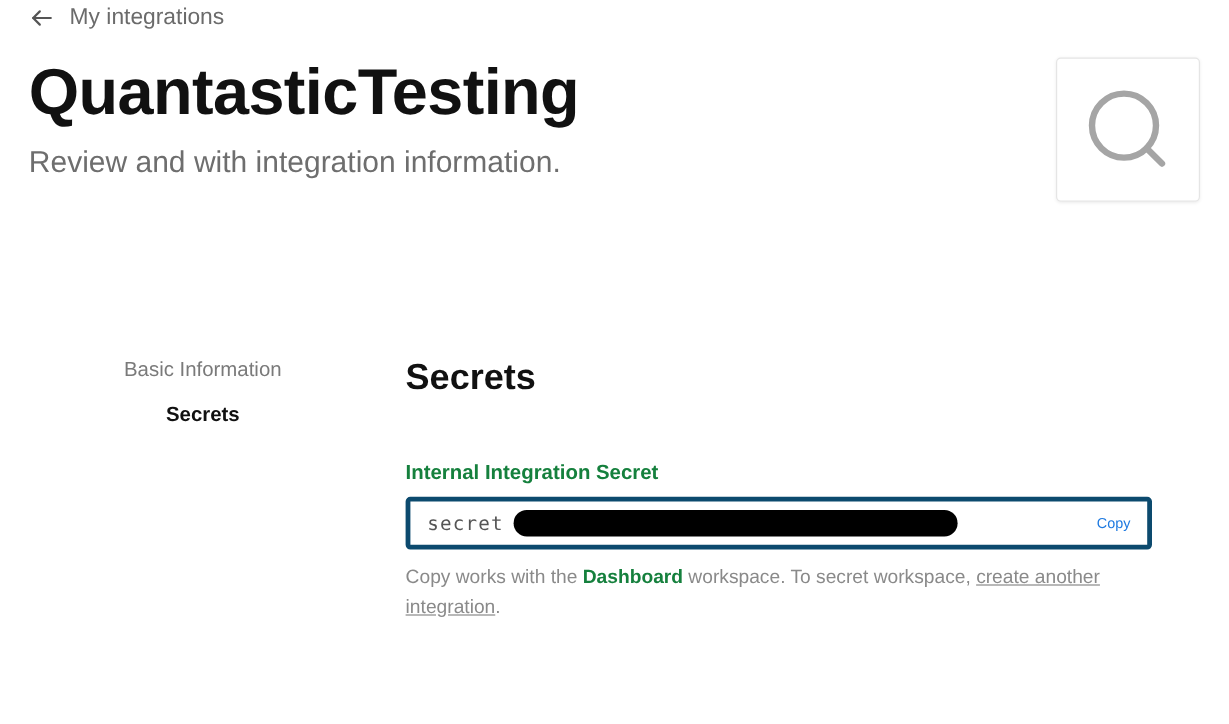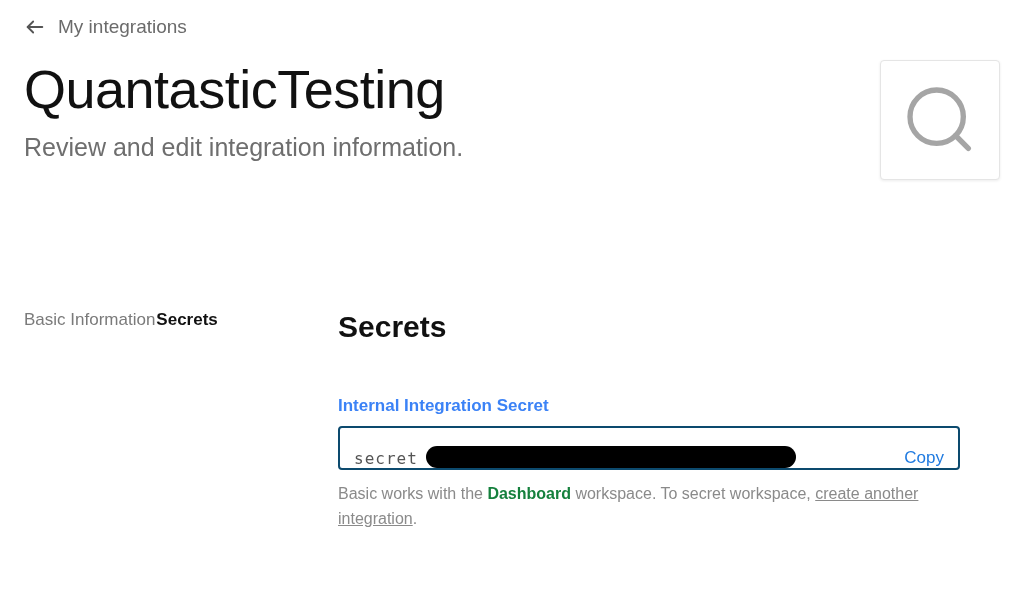--- a/index.html
+++ b/index.html
@@ -4,21 +4,21 @@
   <style>
     * { box-sizing: border-box; margin: 0; padding: 0; }
     body {
       font-family: -apple-system, BlinkMacSystemFont, "Segoe UI", Helvetica, Arial, sans-serif;
       background: #fff;
       color: #37352f;
       width: 1024px;
       height: 603px;
       overflow: hidden;
     }
-    .page { padding: 16px 24px 24px 24px; }
+    .page { padding: 4px 24px 24px 24px; }
     .breadcrumb {
       display: flex;
       align-items: center;
       gap: 12px;
       margin-bottom: 22px;
       color: #6b6b6b;
       font-size: 19px;
     }
     .breadcrumb .back-arrow {
       display: inline-flex;
@@ -28,21 +28,21 @@
     .header-row {
       display: flex;
       align-items: flex-start;
       justify-content: space-between;
       gap: 24px;
       margin-bottom: 130px;
     }
     .header-text { flex: 1; }
     .page-title {
       font-size: 54px;
-      font-weight: 400;
+      font-weight: 700;
       line-height: 1.1;
       letter-spacing: -0.5px;
       color: #111;
     }
     .page-subtitle {
       margin-top: 14px;
       font-size: 25px;
       color: #6e6e6e;
       font-weight: 400;
     }
@@ -59,23 +59,24 @@
       flex-shrink: 0;
     }
     .avatar-tile svg { color: #a5a5a5; }
 
     .body-row { display: flex; gap: 24px; }
 
     .sidenav {
       width: 290px;
       flex-shrink: 0;
       display: flex;
-      flex-direction: row;
-      gap: 1px;
+      flex-direction: column;
+      gap: 18px;
       font-size: 17px;
+      align-items: center;
     }
     .sidenav-item {
       color: #7a7a7a;
       cursor: pointer;
       font-weight: 400;
     }
     .sidenav-item.active {
       color: #111;
       font-weight: 600;
     }
@@ -86,49 +87,49 @@
     }
     .section-heading {
       font-size: 30px;
       font-weight: 700;
       color: #111;
       margin-bottom: 52px;
     }
     .field-label {
       font-size: 17px;
       font-weight: 600;
-      color: #3b82f6;
+      color: #15803d;
       margin-bottom: 10px;
     }
     .secret-row {
-      border: 2px solid #0c4a6e;
+      border: 4px solid #0c4a6e;
       border-radius: 4px;
       height: 44px;
       display: flex;
-      align-items: flex-end;
+      align-items: center;
       padding: 0 14px;
       gap: 8px;
       background: #fff;
     }
     .secret-prefix {
       font-family: ui-monospace, SFMono-Regular, Menlo, Consolas, monospace;
       font-size: 16px;
       color: #555;
       letter-spacing: 1px;
     }
     .secret-redaction {
       height: 22px;
       width: 370px;
       background: #000;
       border-radius: 11px;
     }
     .secret-spacer { flex: 1; }
     .copy-btn {
       color: #1f7ae0;
-      font-size: 17px;
+      font-size: 12px;
       font-weight: 400;
       background: none;
       border: none;
       cursor: pointer;
       padding: 0;
     }
     .help-text {
       margin-top: 12px;
       font-size: 16px;
       line-height: 1.55;
@@ -152,21 +153,21 @@
           <line x1="20" y1="12" x2="4" y2="12"></line>
           <polyline points="10 18 4 12 10 6"></polyline>
         </svg>
     </span>
     <span>My integrations</span>
   </div>
 
   <div class="header-row">
     <div class="header-text">
       <h1 class="page-title">QuantasticTesting</h1>
-      <div class="page-subtitle">Review and edit integration information.</div>
+      <div class="page-subtitle">Review and with integration information.</div>
     </div>
     <div class="avatar-tile">
       <svg width="80" height="80" viewBox="0 0 24 24" fill="none" stroke="currentColor" stroke-width="1.6" stroke-linecap="round" stroke-linejoin="round">
         <circle cx="11" cy="11" r="8"></circle>
         <line x1="20.5" y1="20.5" x2="16.65" y2="16.65"></line>
       </svg>
     </div>
   </div>
 
   <div class="body-row">
@@ -181,17 +182,17 @@
       <div class="field-label">Internal Integration Secret</div>
 
       <div class="secret-row">
         <span class="secret-prefix">secret</span>
         <span class="secret-redaction"></span>
         <span class="secret-spacer"></span>
         <button class="copy-btn">Copy</button>
       </div>
 
       <div class="help-text">
-        <span>Basic works with the </span><b>Dashboard</b><span> workspace. To secret workspace, </span><span class="link">create another integration</span><span>.</span>
+        <span>Copy works with the </span><b>Dashboard</b><span> workspace. To secret workspace, </span><span class="link">create another integration</span><span>.</span>
       </div>
     </section>
   </div>
 </div>
 
 </body></html>

